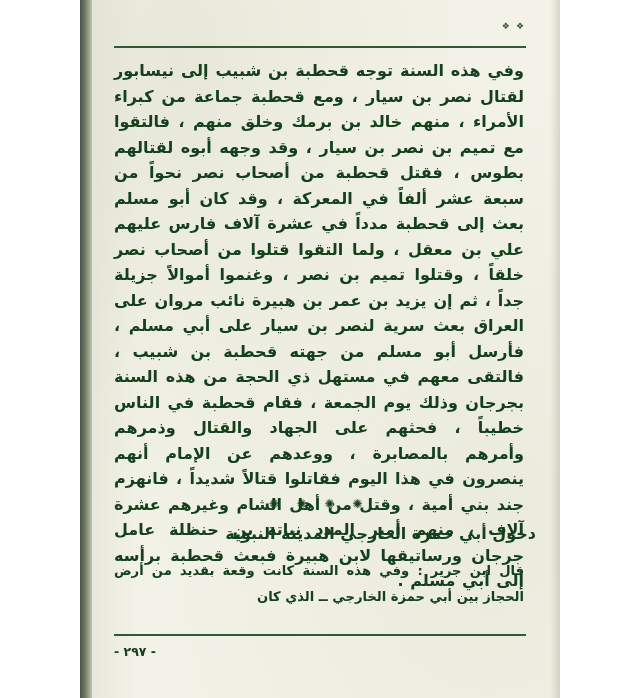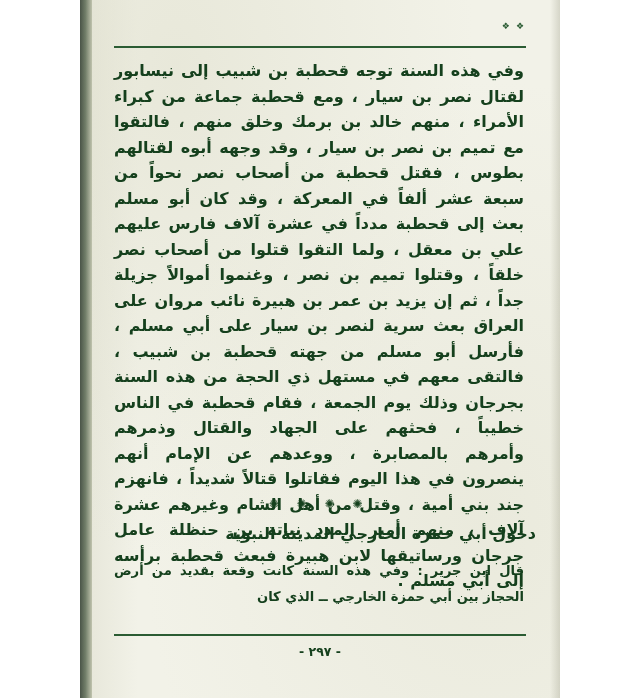--- a/index.html
+++ b/index.html
@@ -174,21 +174,21 @@
     text-align-last: justify;
   }
   .tail-text p.last-line-right { text-align-last: right; }
 
   
   .page-number {
     position: absolute;
     top: 644px;
     right: 14px;
     left: 14px;
-    text-align: center;
+    text-align: left;
     color: #15401d;
     font-family: "DejaVu Sans", sans-serif;
     font-size: 12.5px;
     font-weight: bold;
     direction: rtl;
   }
 
   
   .edge-shadow {
     position: absolute;

